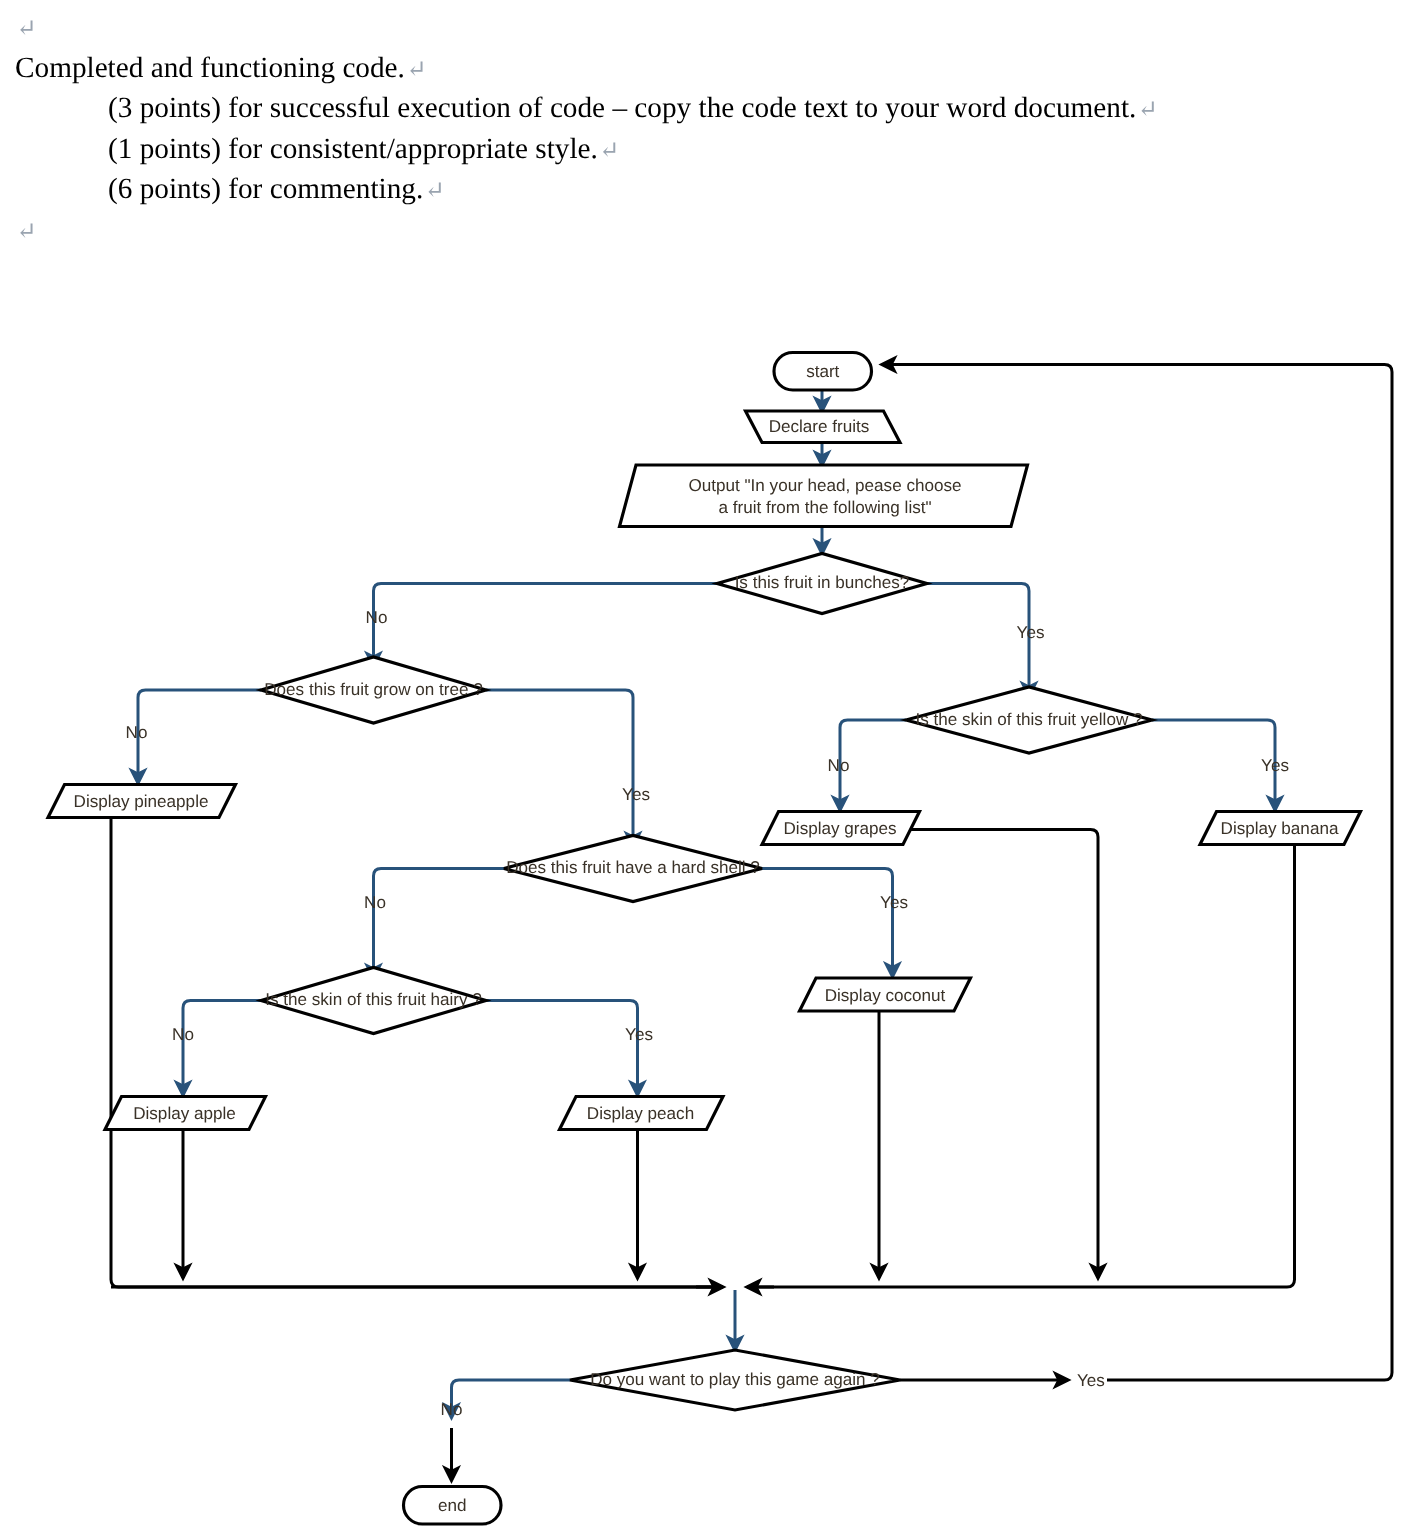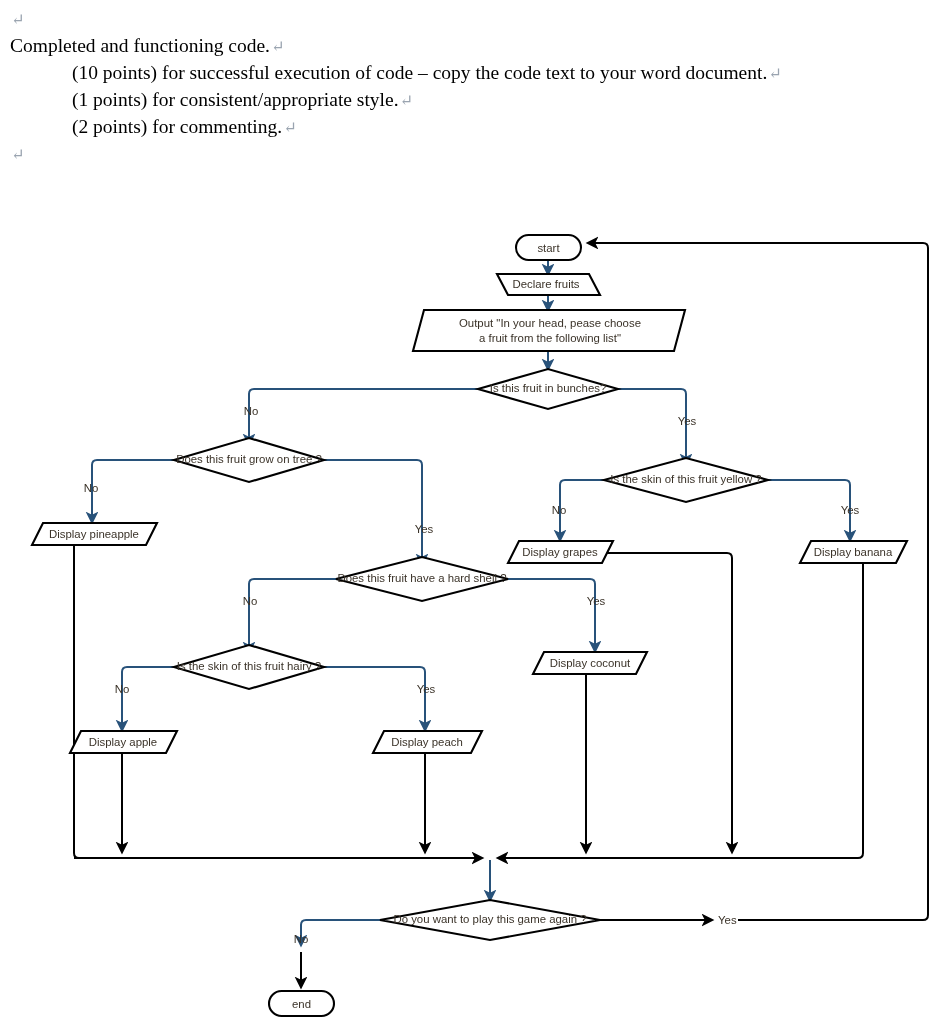--- a/index.html
+++ b/index.html
@@ -92,23 +92,23 @@
   .edge-label.left-anchor {
     text-anchor: start;
   }
 </style>
 </head>
 <body>
 
 <div id="doc-text">
   <div class="doc-line"><span></span><span class="pilcrow">↵</span></div>
   <div class="doc-line"><span>Completed and functioning code.</span><span class="pilcrow">↵</span></div>
-  <div class="doc-line indent"><span>(10 points) for successful execution of code – copy the code text to your word document.</span><span class="pilcrow">↵</span></div>
+  <div class="doc-line indent"><span>(3 points) for successful execution of code – copy the code text to your word document.</span><span class="pilcrow">↵</span></div>
   <div class="doc-line indent"><span>(1 points) for consistent/appropriate style.</span><span class="pilcrow">↵</span></div>
-  <div class="doc-line indent"><span>(2 points) for commenting.</span><span class="pilcrow">↵</span></div>
+  <div class="doc-line indent"><span>(6 points) for commenting.</span><span class="pilcrow">↵</span></div>
   <div class="doc-line"><span></span><span class="pilcrow">↵</span></div>
 </div>
 
 <div id="flowchart-area">
 <svg id="flow-svg" viewBox="0 0 942 812" xmlns="http://www.w3.org/2000/svg">
   <defs>
     <marker id="arrow-blue" markerWidth="9" markerHeight="9" refX="5.2" refY="3.2" orient="auto" markerUnits="strokeWidth">
       <path d="M0,0 L6.4,3.2 L0,6.4 L1.6,3.2 Z" fill="#28527a"></path>
     </marker>
     <marker id="arrow-black" markerWidth="9" markerHeight="9" refX="5.2" refY="3.2" orient="auto" markerUnits="strokeWidth">

